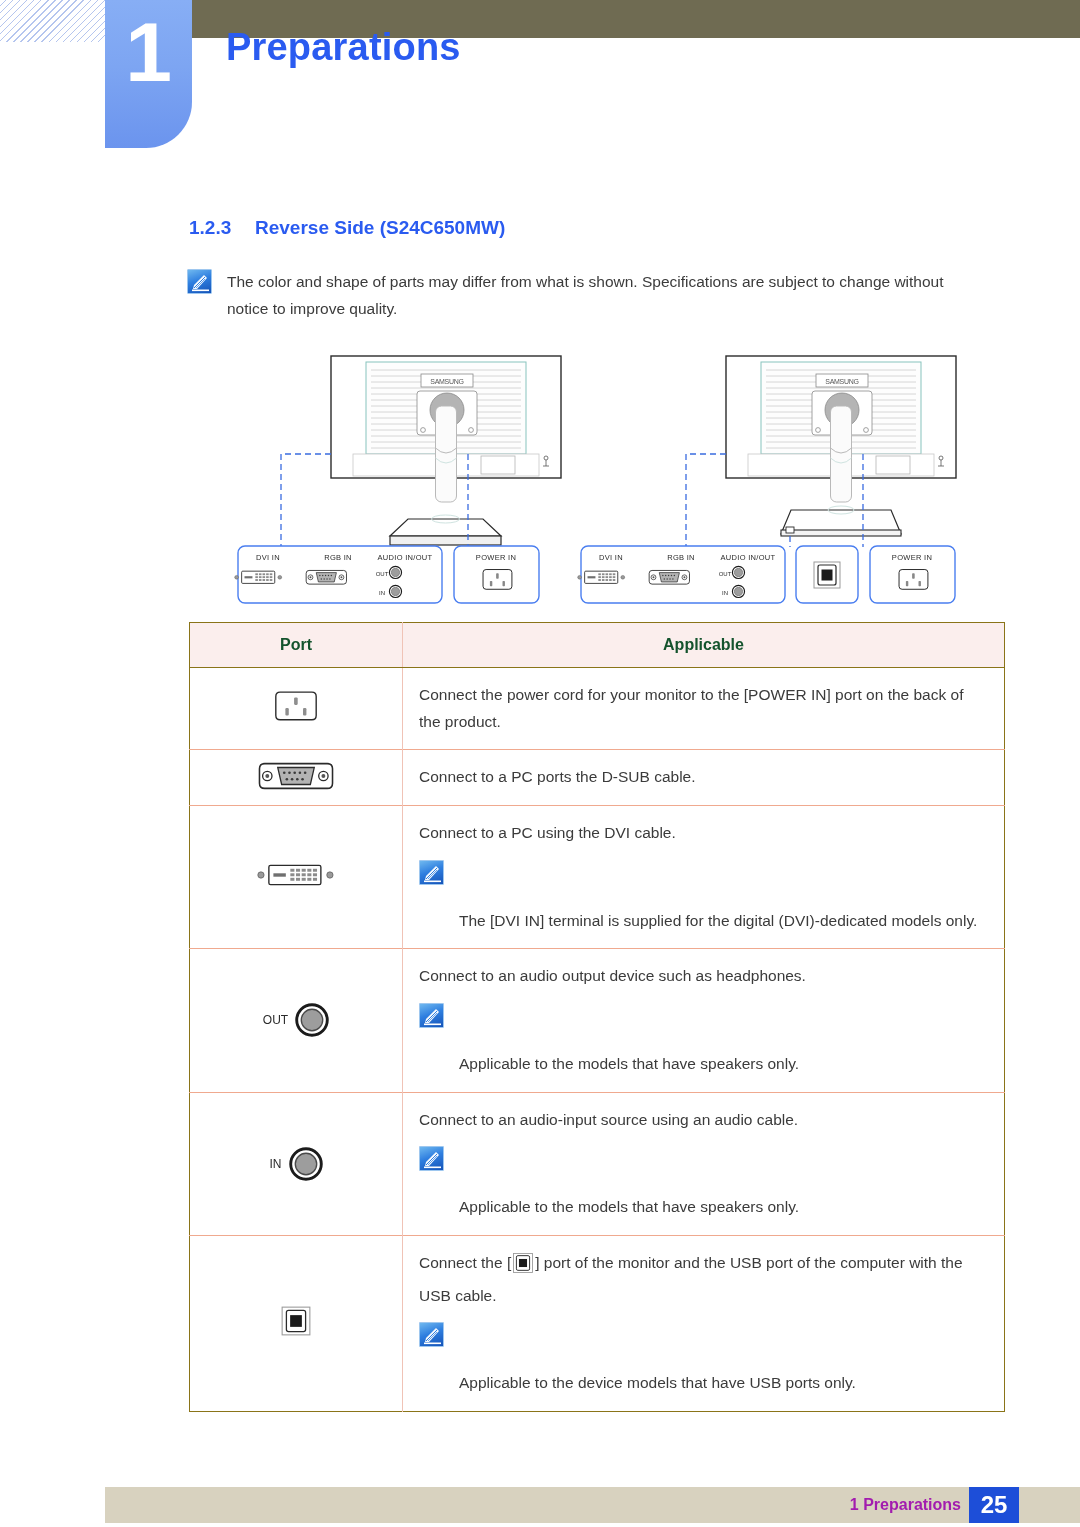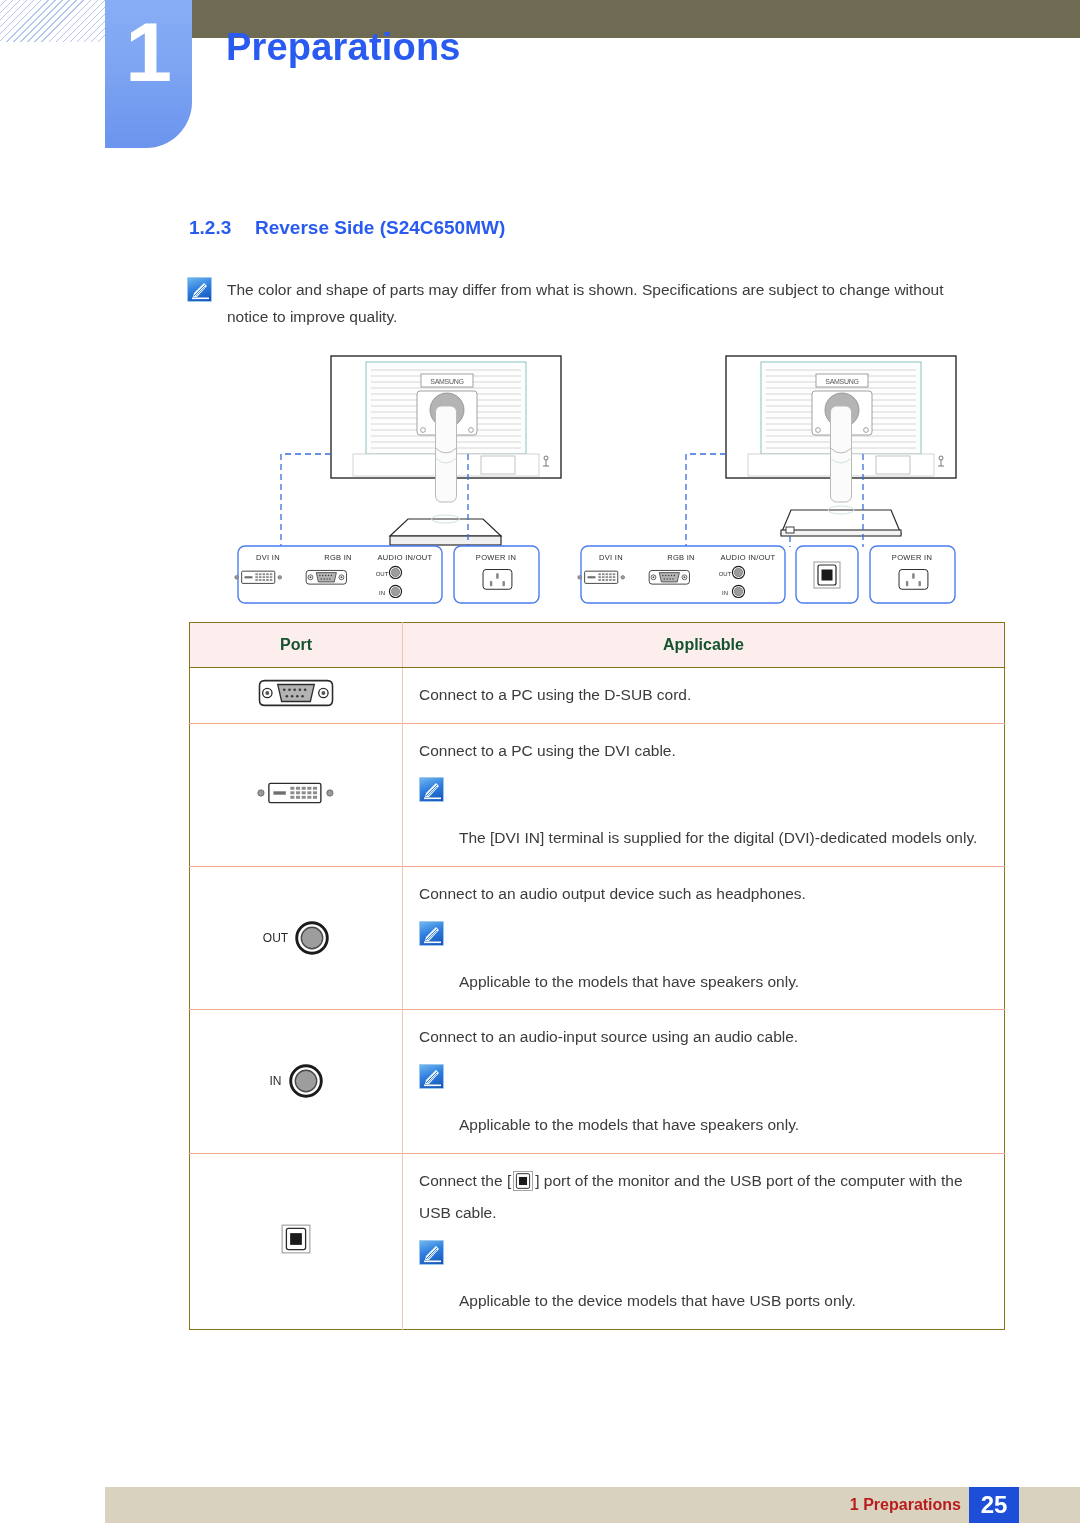--- a/index.html
+++ b/index.html
@@ -54,21 +54,21 @@
     background:linear-gradient(160deg,#6fb8ef 0%,#2f7fe0 45%,#1553b8 100%);
     border:1px solid #9ec7ef; position:relative; border-radius:1px;
   }
   .note-icon svg { position:absolute; left:3px; top:3px; }
 
   .note-block {
     position:absolute; display:flex; gap:15px; align-items:flex-start;
   }
   .note-block .txt { font-size:15.5px; line-height:1.72; color:#3b3b3b; }
 
-  #top-note { left:187px; top:277px; width:790px; }
+  #top-note { left:187px; top:269px; width:790px; }
 
   
   .diagram-area { position:absolute; left:186px; top:350px; width:810px; height:262px; }
   .diagram-area svg { display:block; }
 
   
   .port-table {
     position:absolute; left:189px; top:622px; width:816px;
     border-collapse:collapse;
     border:1px solid #8a7418;
@@ -90,21 +90,21 @@
   .cell-note .txt { font-size:15.5px; line-height:1.72; color:#3b3b3b;margin-top:48px; }
   .usb-inline { display:inline-block; vertical-align:-6px; margin:0 1px; }
 
   
   .footer-bar {
     position:absolute; left:105px; top:1487px; width:975px; height:36px;
     background:#d8d2bf;
   }
   .footer-label {
     position:absolute; right:119px; top:1496px;
-    font-size:16px; color:#b91c1c; font-weight:bold;
+    font-size:16px; color:#a21caf; font-weight:bold;
   }
   .footer-page {
     position:absolute; left:969px; top:1487px; width:50px; height:36px;
     background:#1d4ed8; color:#ffffff;
     font-size:24px; font-weight:bold;
     display:flex; align-items:center; justify-content:center;
   }
 </style>
 </head>
 <body>
@@ -330,20 +330,33 @@
 
 <table class="port-table">
   <thead>
     <tr>
       <th class="c1">Port</th>
       <th>Applicable</th>
     </tr>
   </thead>
   <tbody>
 
+    <tr>
+      <td class="c1">
+        <svg width="50" height="34" viewBox="0 0 46 32">
+          <path d="M4 6 q0 -4 4 -4 L38 2 q4 0 4 4 L42 24 q0 4 -4 4 L8 28 q-4 0 -4 -4 Z" fill="#ffffff" stroke="#2b2b2b" stroke-width="1.3"></path>
+          <rect x="21.2" y="7" width="3.4" height="7" rx="1" fill="#8e8e8e"></rect>
+          <rect x="13" y="17" width="3.2" height="7" rx="1" fill="#8e8e8e"></rect>
+          <rect x="29.6" y="17" width="3.2" height="7" rx="1" fill="#8e8e8e"></rect>
+        </svg>
+      </td>
+      <td class="c2">
+        <div class="cell-txt">Connect the power cord for your monitor to the [POWER IN] port on the back of the product.</div>
+      </td>
+    </tr>
 
     <tr>
       <td class="c1">
         <svg width="104" height="30" viewBox="0 0 62 23">
           <path d="M3 6 q0 -4 4 -4 L55 2 q4 0 4 4 L59 17 q0 4 -4 4 L7 21 q-4 0 -4 -4 Z" fill="#ffffff" stroke="#2b2b2b" stroke-width="1.2"></path>
           <path d="M17 5 L45 5 L42 18 L20 18 Z" fill="#b3b3b3" stroke="#2b2b2b" stroke-width="1"></path>
           <g fill="#3a3a3a">
             <circle cx="22" cy="9" r="1"></circle>
               <circle cx="26" cy="9" r="1"></circle>
               <circle cx="30" cy="9" r="1"></circle>
@@ -354,21 +367,21 @@
               <circle cx="32" cy="14" r="1"></circle>
             <circle cx="36" cy="14" r="1"></circle>
           </g>
           <circle cx="9" cy="11.5" r="3.6" fill="#ffffff" stroke="#2b2b2b" stroke-width="1"></circle>
           <circle cx="9" cy="11.5" r="1.5" fill="#555"></circle>
           <circle cx="52" cy="11.5" r="3.6" fill="#ffffff" stroke="#2b2b2b" stroke-width="1"></circle>
           <circle cx="52" cy="11.5" r="1.5" fill="#555"></circle>
         </svg>
       </td>
       <td class="c2">
-        <div class="cell-txt">Connect to a PC using the D-SUB cord.</div>
+        <div class="cell-txt">Connect to a PC ports the D-SUB cable.</div>
       </td>
     </tr>
 
     <tr>
       <td class="c1">
         <svg width="140" height="26" viewBox="0 0 72 23">
           <rect x="12" y="3" width="46" height="17" rx="1.5" fill="#ffffff" stroke="#2b2b2b" stroke-width="1.2"></rect>
           <rect x="16" y="10" width="11" height="3" fill="#6f6f6f"></rect>
           <g fill="#8c8c8c">
             <rect x="31" y="6" width="3.6" height="2.6"></rect>

